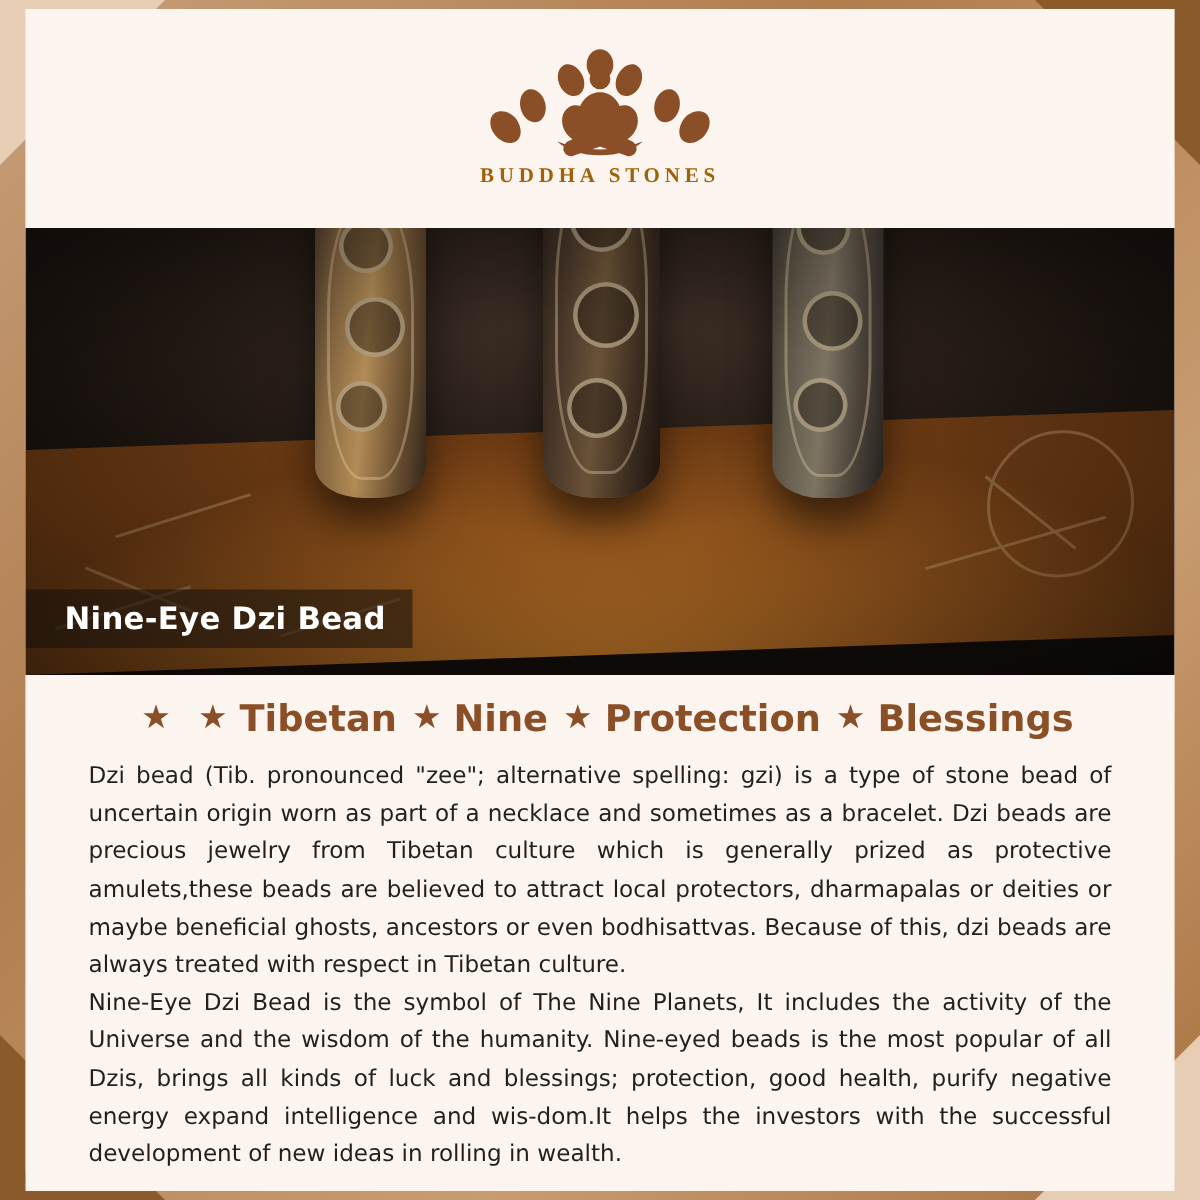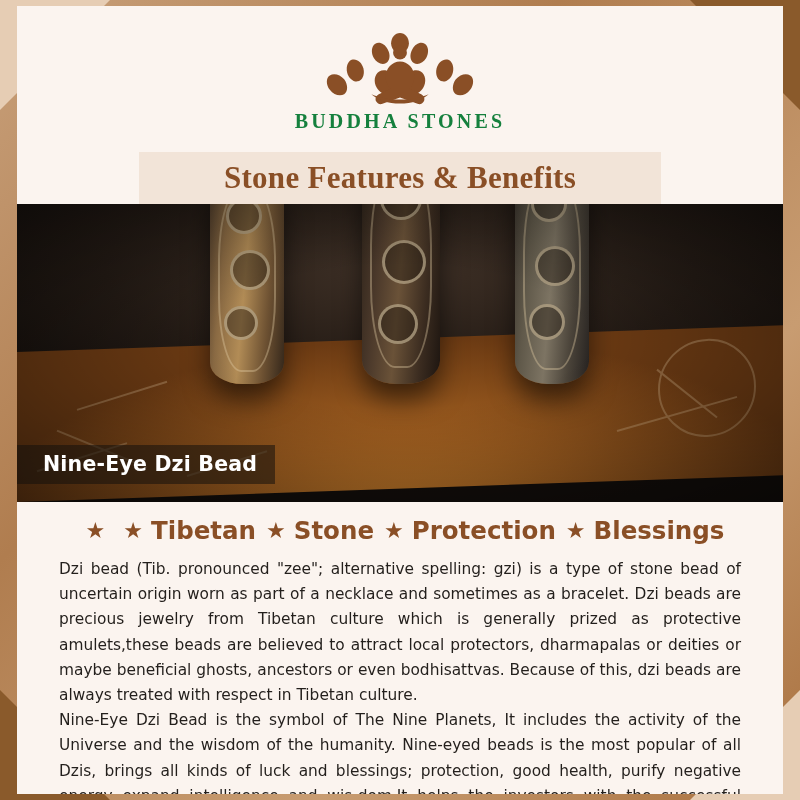--- a/index.html
+++ b/index.html
@@ -69,23 +69,23 @@
     padding-top: 18px;
     box-sizing: border-box;
   }
   .logo-mark {
     width: 170px;
     height: 84px;
     display: block;
   }
   .brand-name {
     margin-top: 2px;
-    font-size: 20px;
+    font-size: 14px;
     letter-spacing: 3.2px;
-    color: #15803d;
+    color: #a16207;
     font-weight: bold;
     font-family: "Liberation Serif", serif;
   }
 
   
   .title-band {
     position: relative;
     height: 52px;
     background: #f2e4d8;
     display: flex;
@@ -270,23 +270,20 @@
 
             <path d="M170 76c-16 0-29 14-29 31 0 10 4 18 10 24l-24 11c-6 3-8 10-5 15 2 4 7 6 11 5l37-13 37 13c4 1 9-1 11-5 3-5 1-12-5-15l-24-11c6-6 10-14 10-24 0-17-13-31-29-31z"></path>
 
             <path d="M112 142c13 12 34 19 58 19s45-7 58-19c-16 7-37 11-58 11s-42-4-58-11z"></path>
           </g>
         </svg>
       </span>
       <div class="brand-name">BUDDHA STONES</div>
     </div>
 
-    <div class="title-band">
-      <div class="title-text">Stone Features &amp; Benefits</div>
-    </div>
 
     <div class="hero">
       <div class="hero-bg"></div>
       <div class="hero-table">
         <div class="hero-table-marks">
           <svg viewBox="0 0 766 150" width="766" height="150" preserveAspectRatio="none" aria-hidden="true">
             <g stroke="#f3ddb6" stroke-width="2" fill="none" opacity="0.55">
               <path d="M40 80 L130 120"></path>
               <path d="M60 60 L150 35"></path>
               <path d="M20 120 L110 95"></path>
@@ -325,21 +322,21 @@
     <div class="benefits">
       <div class="benefit">
         <span class="star">★</span>
       </div>
       <div class="benefit">
         <span class="star">★</span>
         <span>Tibetan</span>
       </div>
       <div class="benefit">
         <span class="star">★</span>
-        <span>Stone</span>
+        <span>Nine</span>
       </div>
       <div class="benefit">
         <span class="star">★</span>
         <span>Protection</span>
       </div>
       <div class="benefit">
         <span class="star">★</span>
         <span>Blessings</span>
       </div>
     </div>

